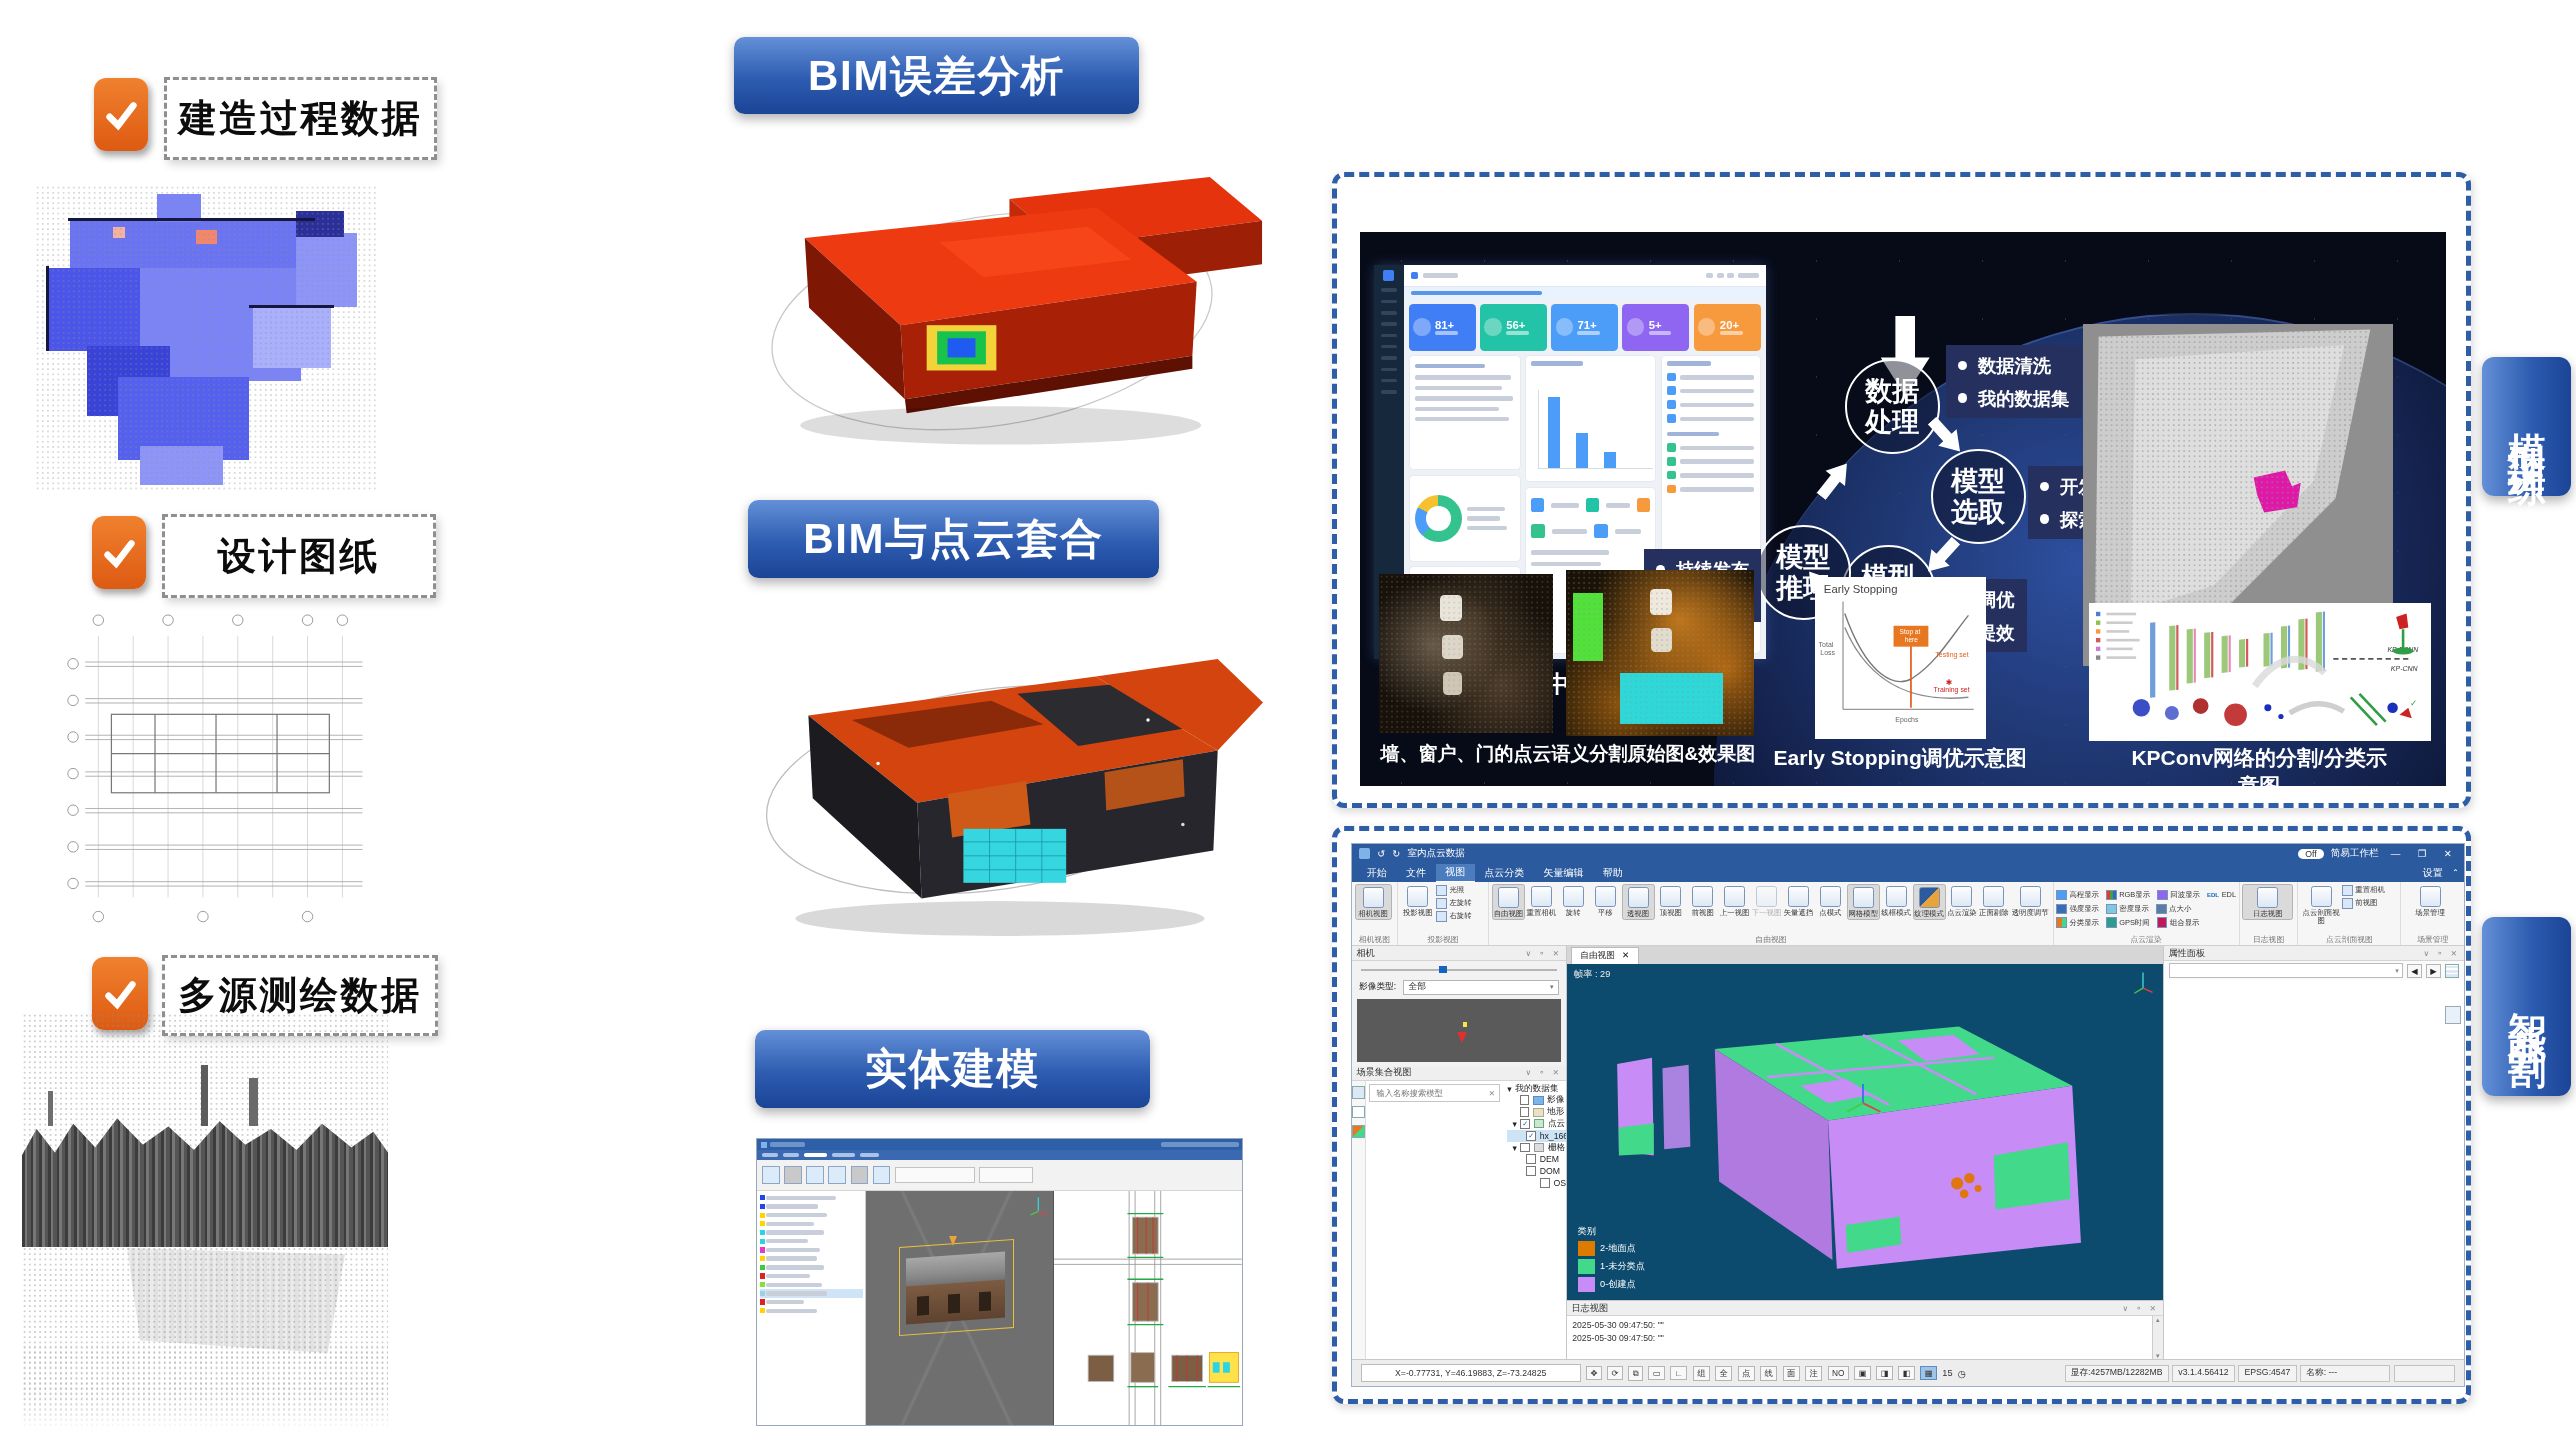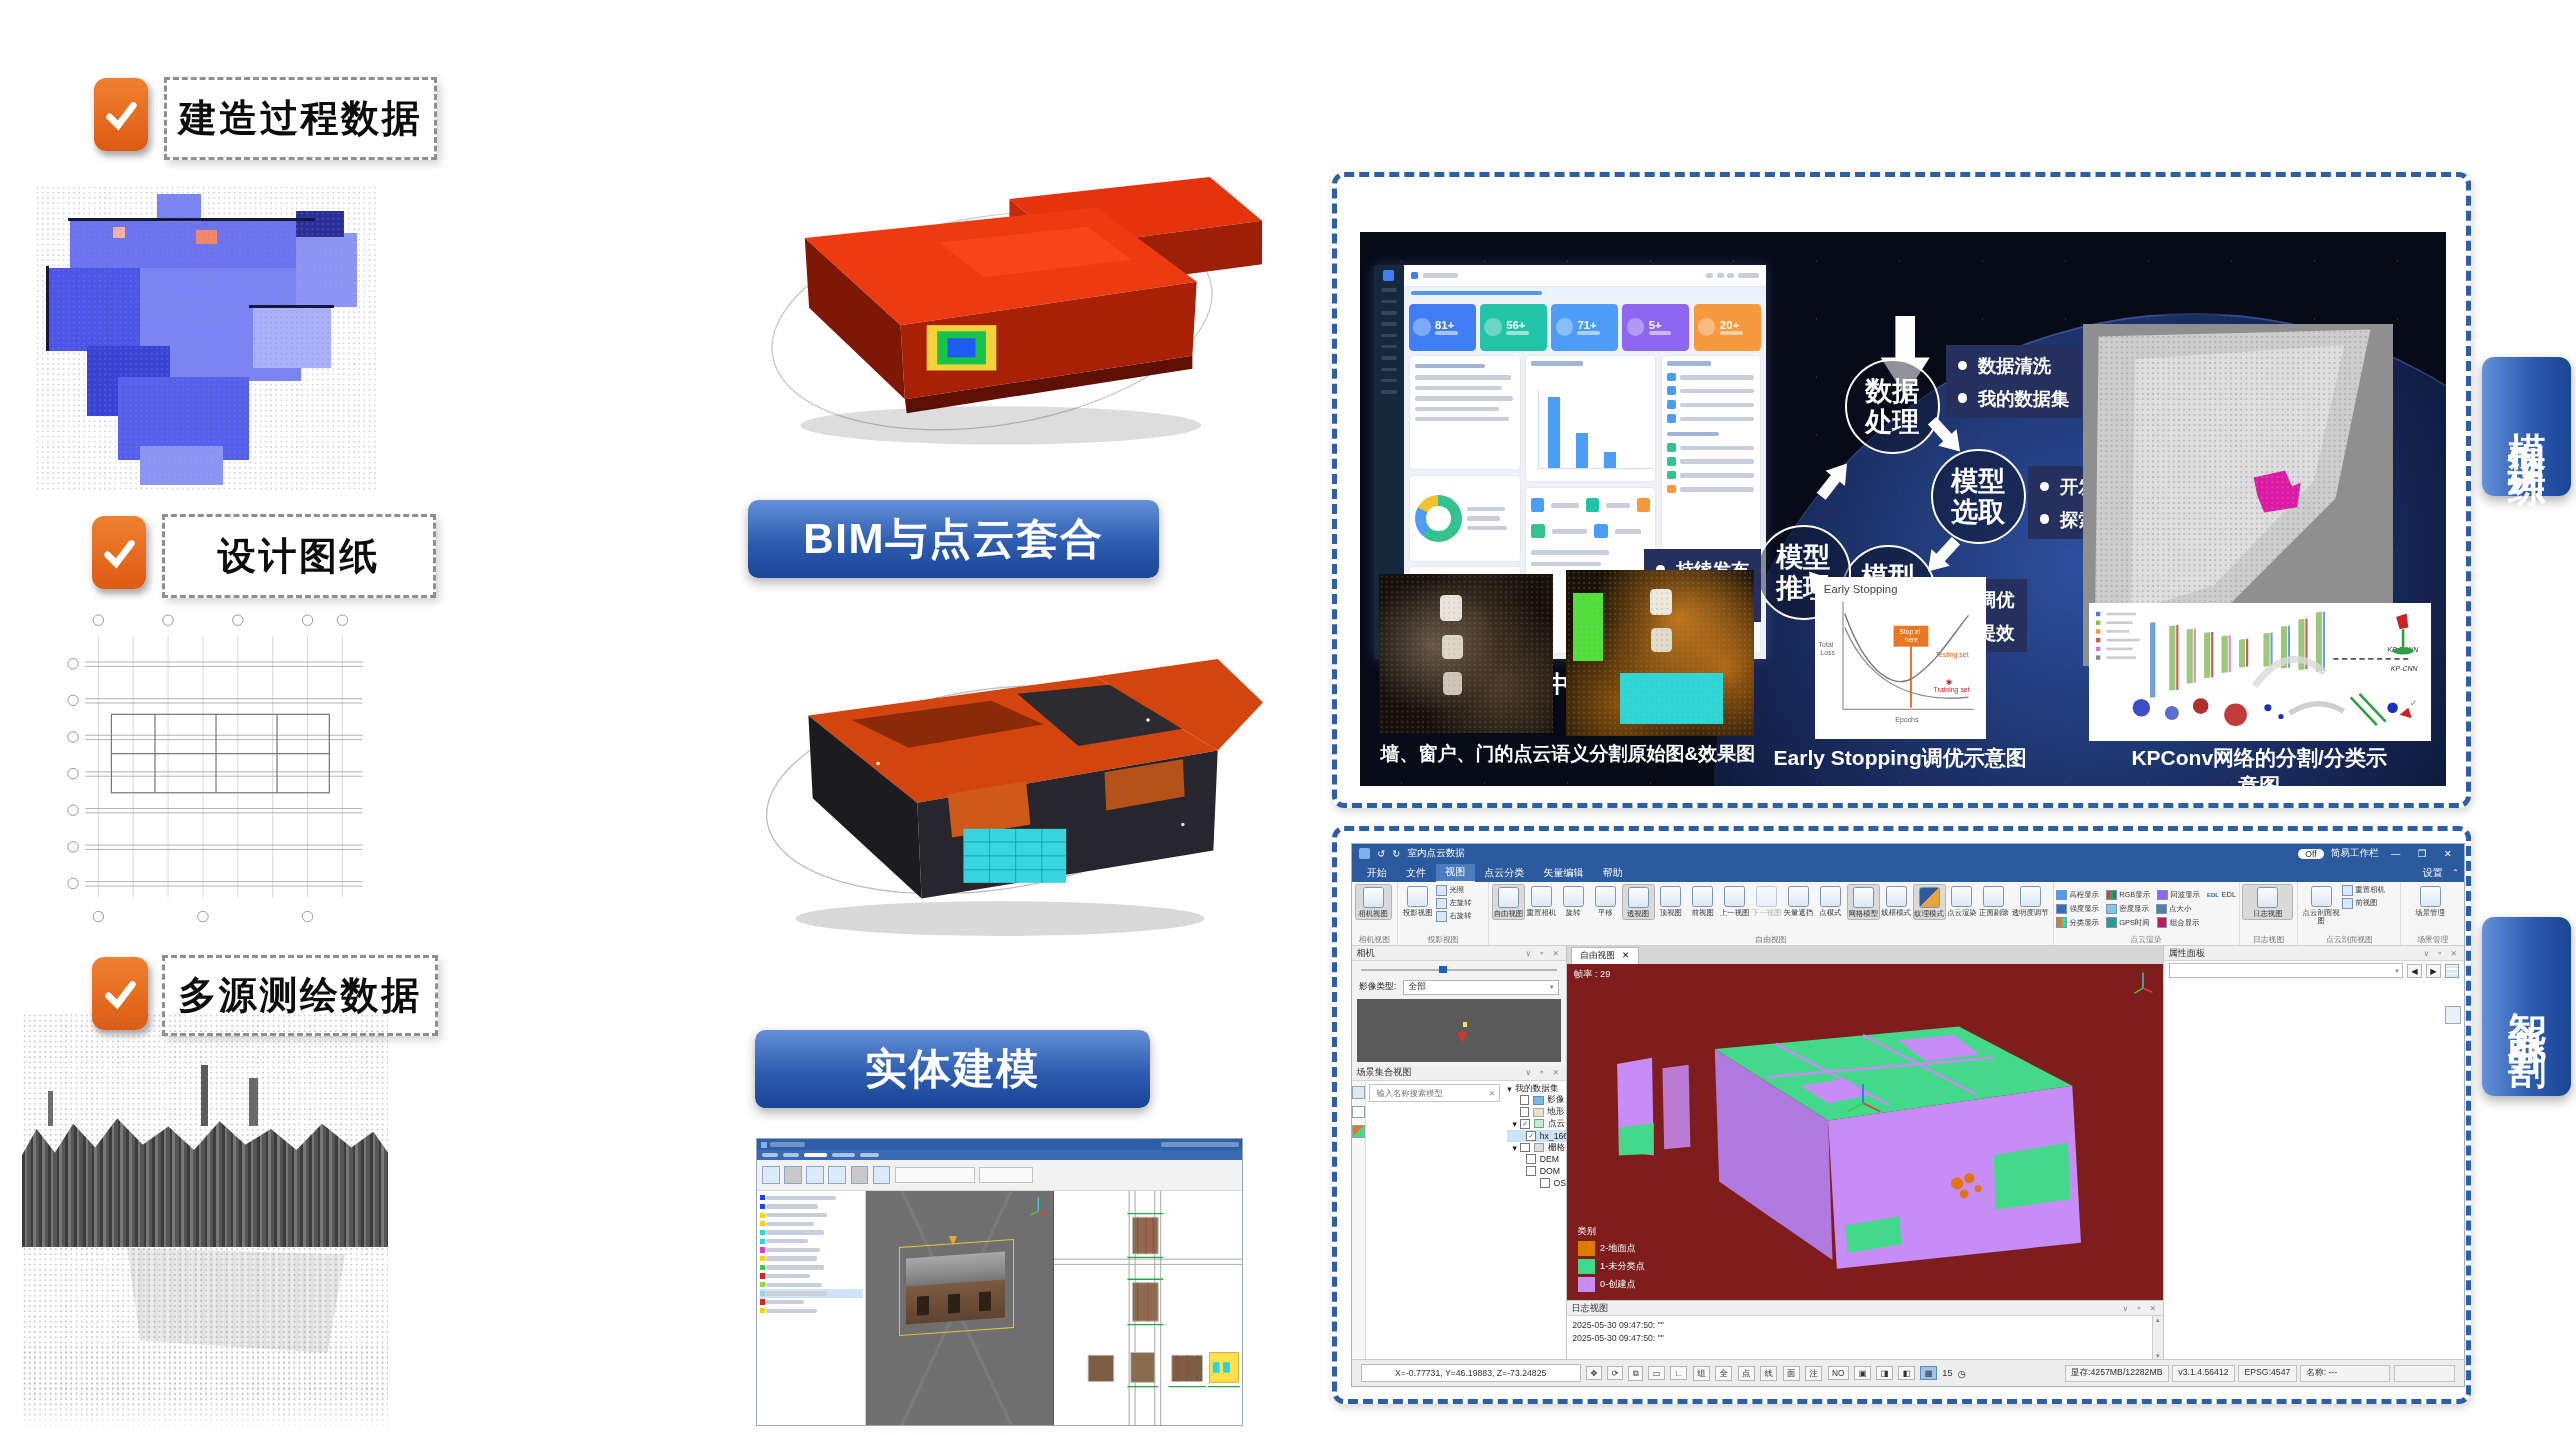--- a/index.html
+++ b/index.html
@@ -178,20 +178,23 @@
     <div class="patch speck" style="inset:0;opacity:.45;"></div>
     <div class="patch" style="left:0;top:103px;width:366px;height:131px;clip-path:polygon(0 30%,4% 10%,9% 28%,14% 6%,20% 24%,26% 2%,33% 22%,40% 8%,47% 26%,54% 4%,61% 22%,68% 10%,75% 26%,82% 6%,90% 24%,96% 12%,100% 28%,100% 100%,0 100%);background:repeating-linear-gradient(90deg,#3c3c3c 0 2.6px,#777 2.6px 5.2px,#555 5.2px 8.7px),repeating-linear-gradient(0deg,#44444466 0 4.4px,#8a8a8a66 4.4px 7.8px);"></div>
     <div class="patch" style="left:26px;top:78px;width:5.2px;height:35px;background:#6e6e6e;"></div>
     <div class="patch" style="left:179px;top:52px;width:7px;height:61px;background:#5c5c5c;"></div>
     <div class="patch" style="left:227px;top:65px;width:8.7px;height:48px;background:#6a6a6a;"></div>
     <div class="patch" style="left:105px;top:235px;width:218px;height:105px;background:repeating-linear-gradient(90deg,#9b9b9b33 0 3.5px,#6c6c6c33 3.5px 7.8px);clip-path:polygon(0 0,100% 6%,92% 100%,6% 88%);"></div>
     <div class="patch speck" style="left:0;top:331px;width:366px;height:87px;opacity:.3;"></div>
     <div class="patch" style="left:0;bottom:0;width:366px;height:35px;background:linear-gradient(180deg,transparent,#ffffff);"></div>
   </div>
 
+  <div class="abs banner" style="left:734px;top:37px;width:405px;height:77px;">
+      <span>BIM误差分析</span>
+    </div>
 
   <div class="abs" style="left:722px;top:103px;width:547px;height:366px;">
     <svg width="547" height="366" viewBox="0 0 628 420">
       <ellipse cx="310" cy="250" rx="255" ry="120" fill="none" stroke="#c9c9c9" stroke-width="1.5" transform="rotate(-9 310 250)"></ellipse>
       <polygon points="330,110 560,85 620,135 395,165" fill="#e5330e"></polygon>
       <polygon points="395,165 620,135 620,185 395,215" fill="#9c1f06"></polygon>
       <polygon points="330,110 395,165 395,215 330,160" fill="#c22a0a"></polygon>
       <polygon points="95,155 430,120 545,205 205,255" fill="#ee3a10"></polygon>
       <polygon points="205,255 545,205 540,290 210,340" fill="#a82106"></polygon>
       <polygon points="95,155 205,255 210,340 100,235" fill="#7e1804"></polygon>
@@ -1048,21 +1051,21 @@
           </div>
         </div>
 
         <div style="flex:1;display:flex;flex-direction:column;overflow:hidden;">
           <div style="height:17.4px;background:#d6d6d6;display:flex;align-items:flex-end;padding-left:3.5px;">
             <span style="background:#fff;border:0.9px solid #bbb;border-bottom:none;font-size:8.7px;padding:1.7px 8.7px;display:flex;gap:7px;">
                 <span>自由视图</span>
                 <span>✕</span>
               </span>
           </div>
-          <div style="flex:1;background:#7f1d1d;position:relative;overflow:hidden;">
+          <div style="flex:1;background:#0c4a6e;position:relative;overflow:hidden;">
             <span style="position:absolute;left:7px;top:4.4px;color:#eee;font-size:9.2px;">帧率 : 29</span>
             <svg width="26" height="26" style="position:absolute;right:7px;top:5.2px;" viewBox="0 0 30 30">
                 <line x1="15" y1="22" x2="15" y2="4" stroke="#3ad4d4" stroke-width="1.6"></line>
                 <line x1="15" y1="22" x2="5" y2="28" stroke="#44cc44" stroke-width="1.6"></line>
                 <line x1="15" y1="22" x2="26" y2="27" stroke="#dd4444" stroke-width="1.6"></line>
               </svg>
             <svg style="position:absolute;left:17.4px;top:17.4px;" width="558" height="314" viewBox="0 0 640 360">
               <polygon points="38,95 78,88 80,200 40,195" fill="#c78cf5"></polygon>
               <polygon points="40,168 80,163 80,198 40,200" fill="#43d98a"></polygon>
               <polygon points="90,100 120,96 122,190 92,193" fill="#c78cf5" opacity=".85"></polygon>

